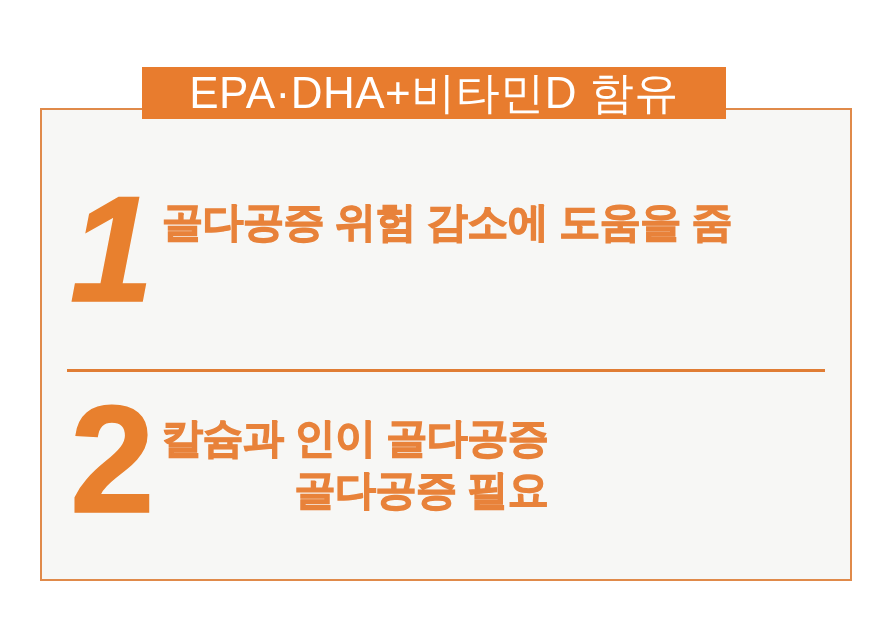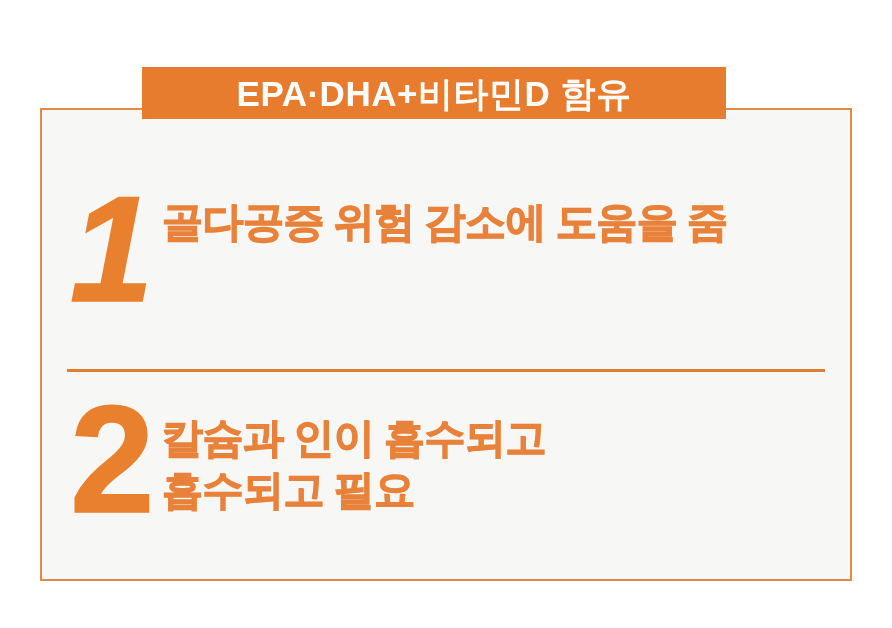--- a/index.html
+++ b/index.html
@@ -42,22 +42,22 @@
     width: 584px;
     height: 52px;
     background: #e87c2e;
     display: flex;
     align-items: center;
     justify-content: center;
     z-index: 5;
   }
   #banner-text {
     color: #ffffff;
-    font-size: 35px;
-    font-weight: 700;
+    font-size: 44px;
+    font-weight: 400;
     letter-spacing: 0.5px;
     line-height: 1;
     white-space: nowrap;
     font-family: "Liberation Sans", "DejaVu Sans", sans-serif;
   }
 
   
   .item {
     position: absolute;
     display: flex;
@@ -88,21 +88,22 @@
     margin-left: 10px;
     padding-top: 16px;
   }
   .line {
     color: #e8823a;
     font-size: 41px;
     font-weight: 700;
     line-height: 1.28;
     letter-spacing: -0.5px;
     white-space: nowrap;
-    font-family: Liberation Serif, serif;
+    font-family: Liberation Sans, sans-serif;
+    text-align: right;
     -webkit-text-stroke: 1.2px #e8823a;
   }
   #item-2 .lines { padding-top: 22px; }
 
   
   #divider {
     position: absolute;
     left: 67px;
     top: 369px;
     width: 758px;
@@ -126,18 +127,18 @@
     <div class="lines">
       <div class="line">골다공증 위험 감소에 도움을 줌</div>
     </div>
   </div>
 
   <div id="divider"></div>
 
   <div class="item" id="item-2">
     <div class="numeral">2</div>
     <div class="lines">
-      <div class="line">칼슘과 인이 흡수되고</div>
-      <div class="line">흡수되고 필요</div>
+      <div class="line">칼슘과 인이 골다공증</div>
+      <div class="line">골다공증 필요</div>
     </div>
   </div>
 
 </div>
 
 </body></html>

